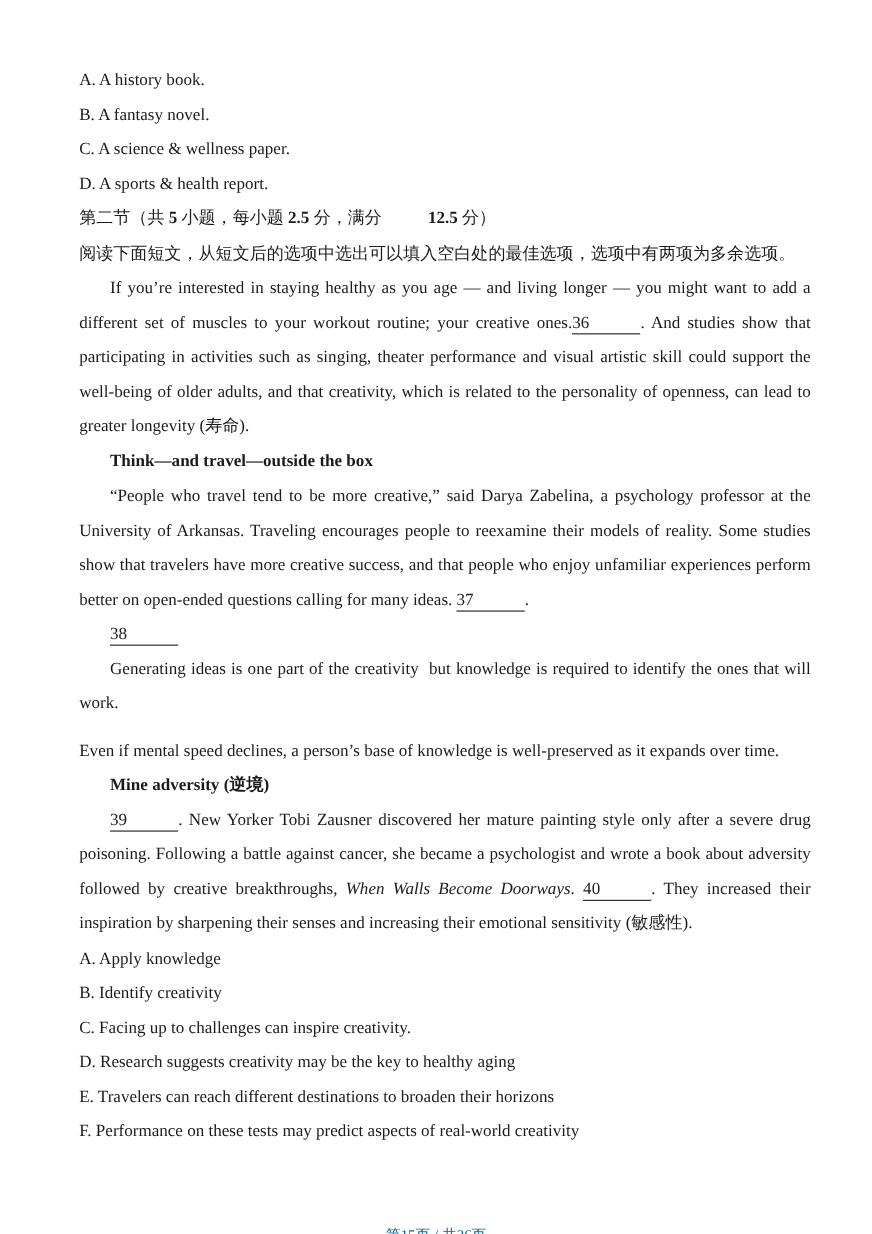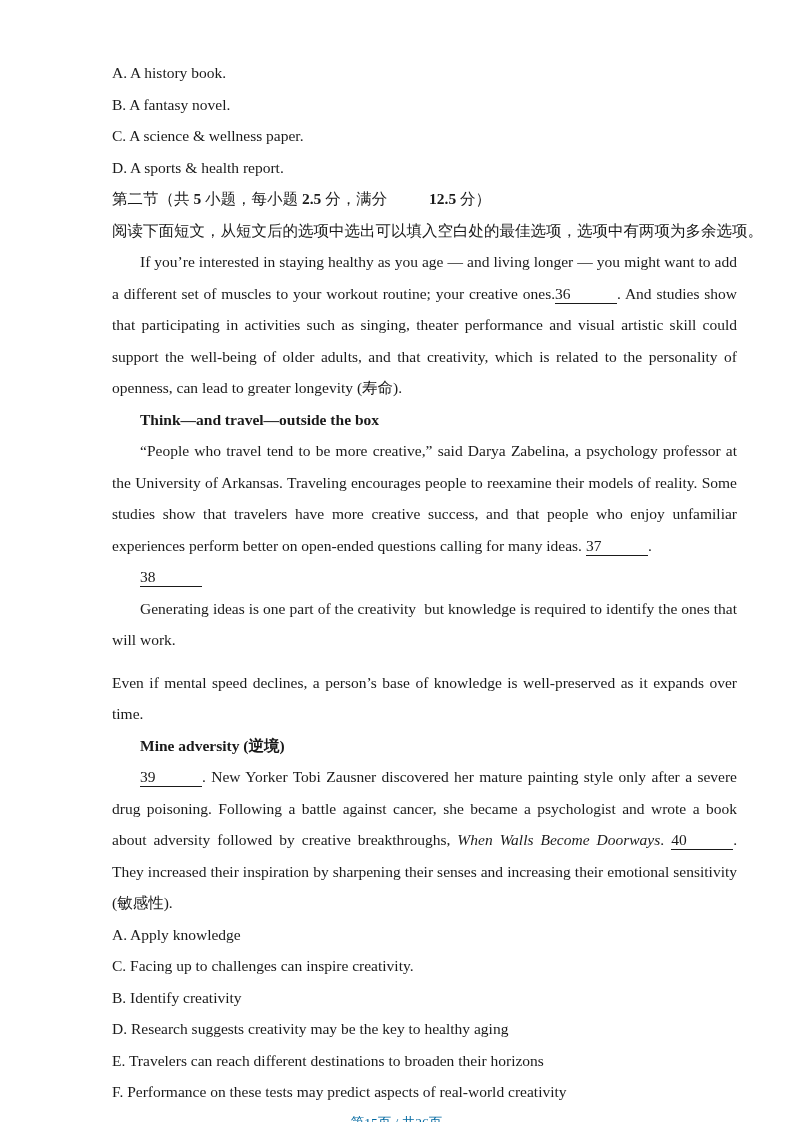--- a/index.html
+++ b/index.html
@@ -9,21 +9,21 @@
     height: 1122px;
     position: relative;
     overflow: hidden;
     font-family: "Liberation Serif", "DejaVu Serif", serif;
     color: #1a1a1a;
   }
   .doc {
     position: absolute;
     left: 0; top: 0;
     width: 793px;
-    padding: 57px 56px 0 112px;
+    padding: 57px 56px 0 72px;
     font-size: 15.5px;
     line-height: 31.5px;
   }
   .opt { text-align: left; }
   .cn-line { white-space: nowrap; }
   .para { text-align: justify; }
   .para.indent { text-indent: 28px; }
   .para.gap-before { margin-top: 11px; }
   .heading { font-weight: bold; text-indent: 28px; }
   .blank {
@@ -58,21 +58,21 @@
   <p class="para indent"><span>If you’re interested in staying healthy as you age — and living longer — you might want to add a different set of muscles to your workout routine; your creative ones.</span><span class="blank">36</span><span>. And studies show that participating in activities such as singing, theater performance and visual artistic skill could support the well-being of older adults, and that creativity, which is related to the personality of openness, can lead to greater longevity (寿命).</span></p>
   <p class="para heading"><span style="font-weight: bold;">Think—and travel—outside the box</span></p>
   <p class="para indent"><span>“People who travel tend to be more creative,” said Darya Zabelina, a psychology professor at the University of Arkansas. Traveling encourages people to reexamine their models of reality. Some studies show that travelers have more creative success, and that people who enjoy unfamiliar experiences perform better on open-ended questions calling for many ideas. </span><span class="blank">37</span><span>.</span></p>
   <p class="para indent"><span class="blank">38</span></p>
   <p class="para indent"><span>Generating ideas is one part of the creativity &nbsp;but knowledge is required to identify the ones that will work.</span></p>
   <p class="para gap-before"><span>Even if mental speed declines, a person’s base of knowledge is well-preserved as it expands over time.</span></p>
   <p class="para heading"><span style="font-weight: bold;">Mine adversity (逆境)</span></p>
   <p class="para indent"><span class="blank">39</span><span>. New Yorker Tobi Zausner discovered her mature painting style only after a severe drug poisoning. Following a battle against cancer, she became a psychologist and wrote a book about adversity followed by creative breakthroughs, </span><span style="font-style: italic;">When Walls Become Doorways</span><span>. </span><span class="blank">40</span><span>. They increased their inspiration by sharpening their senses and increasing their emotional sensitivity (敏感性).</span></p>
 
   <div class="opt">A. Apply knowledge</div>
+  <div class="opt">B. Identify creativity</div>
   <div class="opt">C. Facing up to challenges can inspire creativity.</div>
-  <div class="opt">B. Identify creativity</div>
   <div class="opt">D. Research suggests creativity may be the key to healthy aging</div>
   <div class="opt">E. Travelers can reach different destinations to broaden their horizons</div>
   <div class="opt">F. Performance on these tests may predict aspects of real-world creativity</div>
 
 </div>
 
 <div class="footer">第15页 / 共26页</div>
 
 </body></html>

